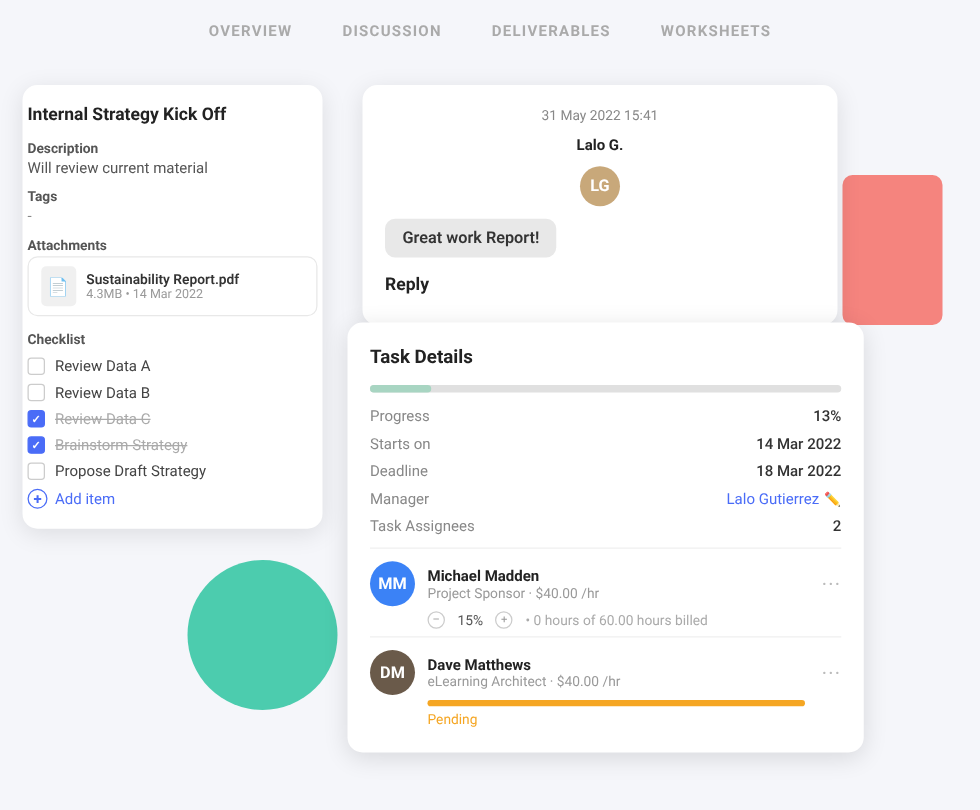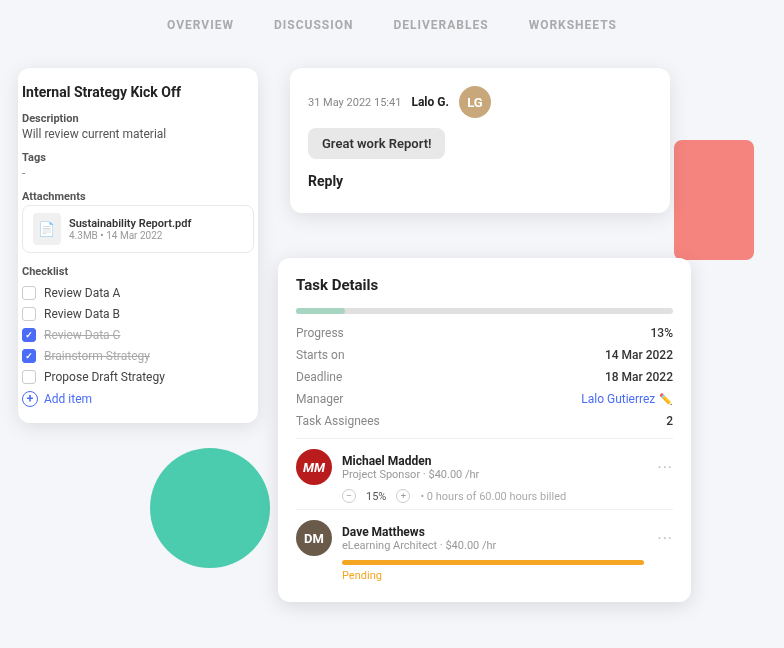--- a/index.html
+++ b/index.html
@@ -195,20 +195,21 @@
       border-radius: 12px;
       box-shadow: 0 4px 20px rgba(0,0,0,0.10);
       padding: 18px 18px 16px;
       z-index: 2;
     }
     .msg-row {
       display: flex;
       align-items: center;
       gap: 10px;
       margin-bottom: 10px;
+      flex-direction: column;
     }
     .msg-meta {
       font-size: 11px;
       color: #888;
     }
     .msg-name {
       font-size: 12px;
       font-weight: 700;
       color: #222;
     }
@@ -505,21 +506,21 @@
     </span>
   </div>
 
   <div class="assignees-header">
     <span class="task-row-label">Task Assignees</span>
     <span class="task-row-value">2</span>
   </div>
 
   <div class="assignee-card">
     <div class="assignee-row">
-      <div class="assignee-avatar" style="background:#b91c1c;font-style:italic;">MM</div>
+      <div class="assignee-avatar" style="background:#3b82f6;">MM</div>
       <div class="assignee-info">
         <div class="assignee-name">Michael Madden</div>
         <div class="assignee-role">Project Sponsor · $40.00 /hr</div>
       </div>
       <div class="dots-btn">···</div>
     </div>
     <div class="assignee-stats">
       <div class="circle-minus">–</div>
       <span class="stat-pct">15%</span>
       <div class="circle-plus">+</div>

